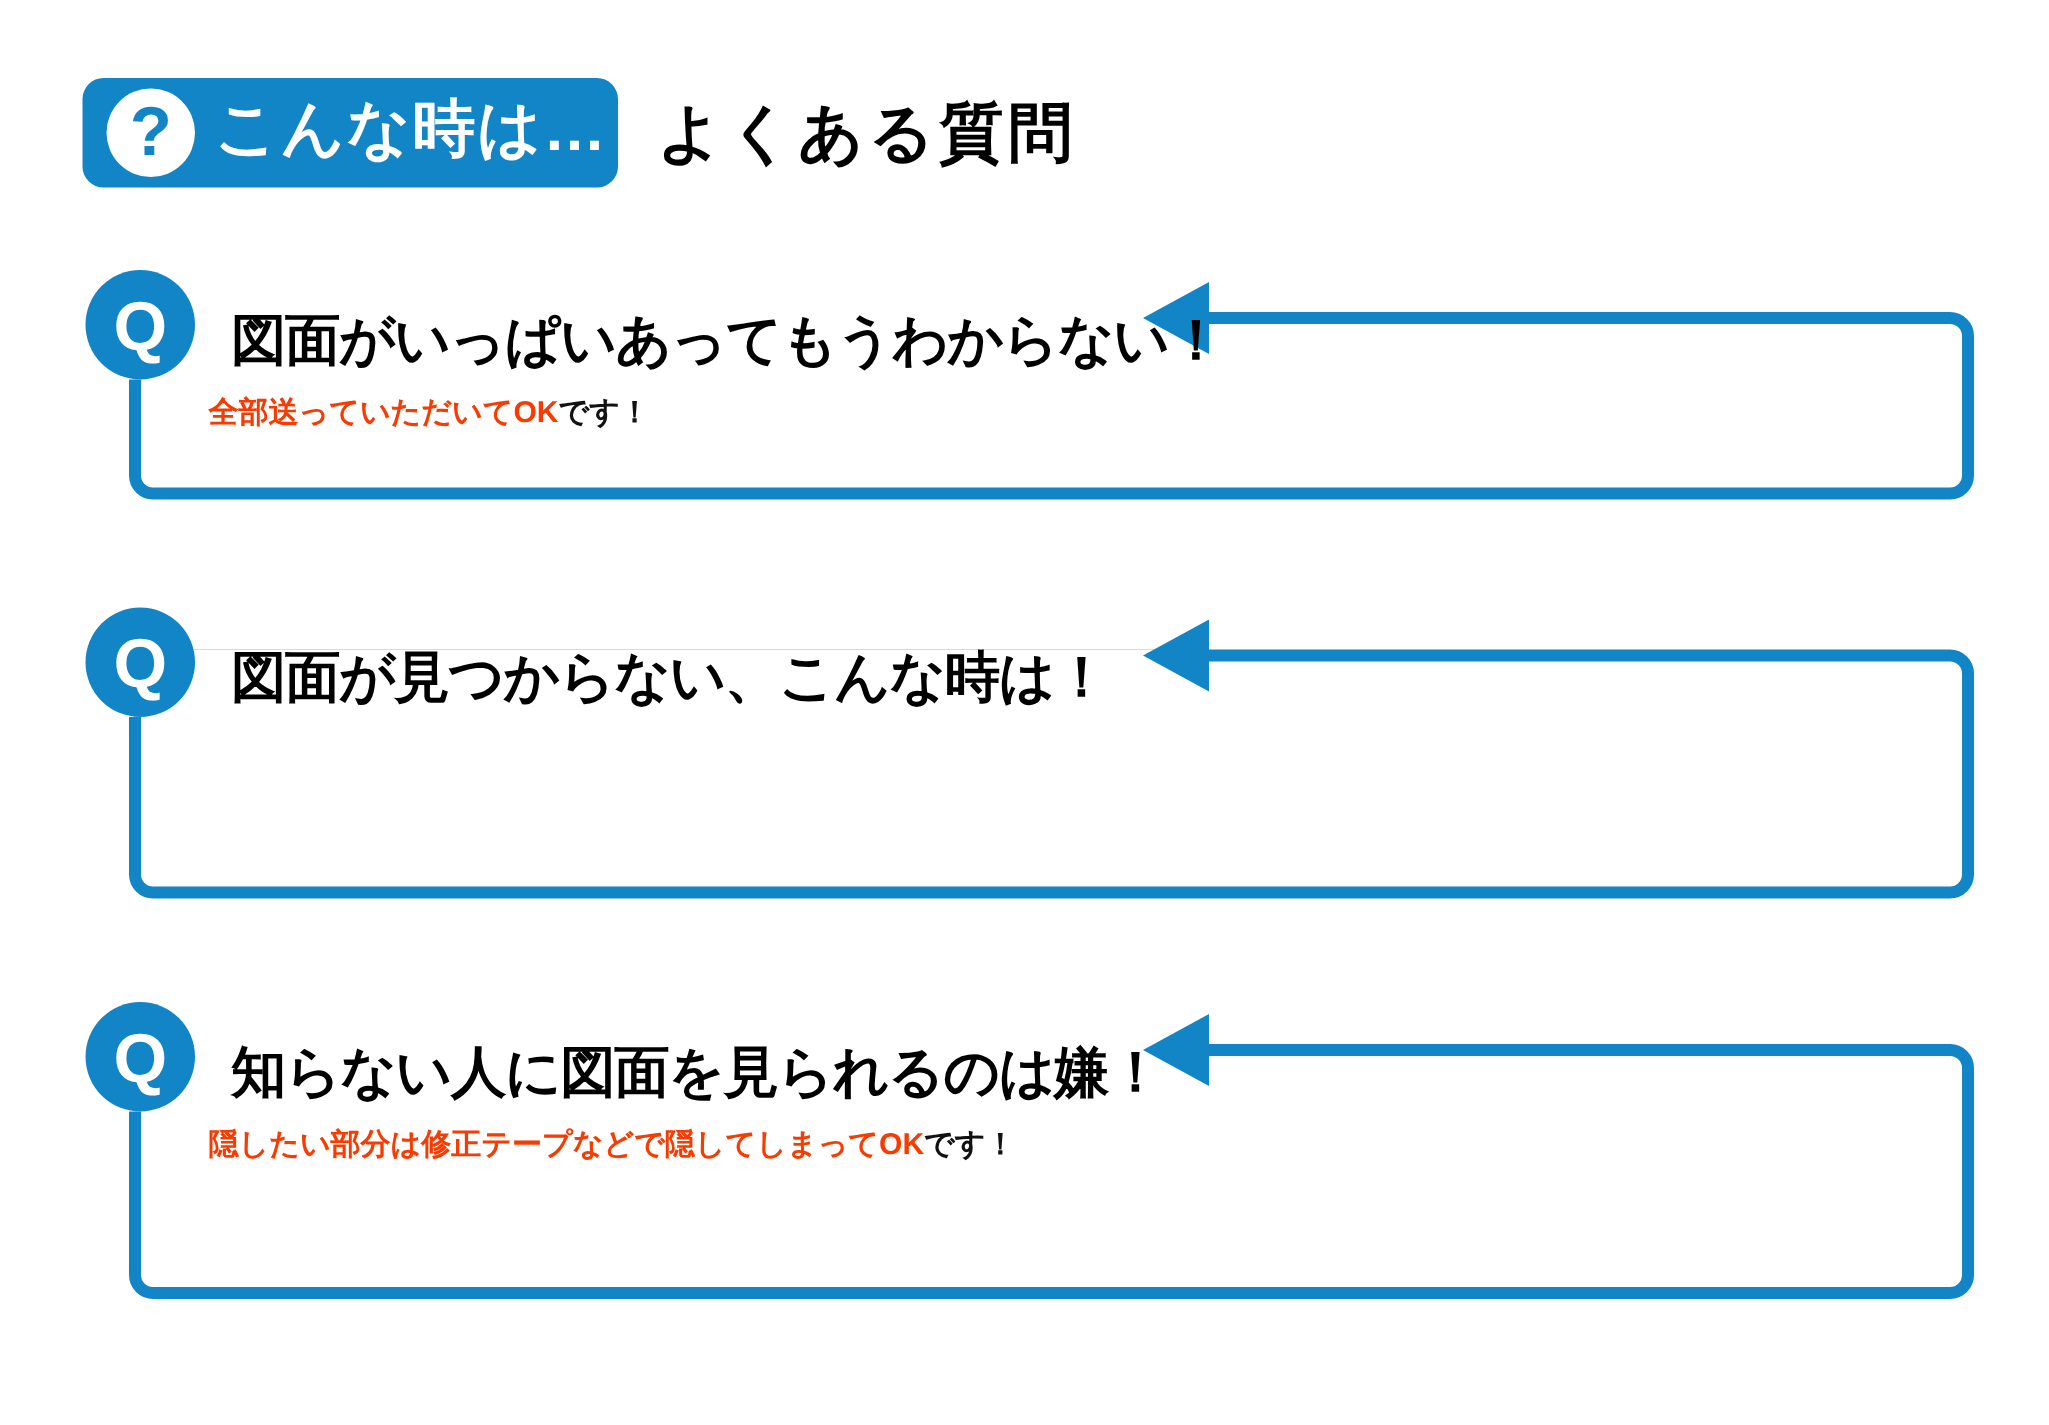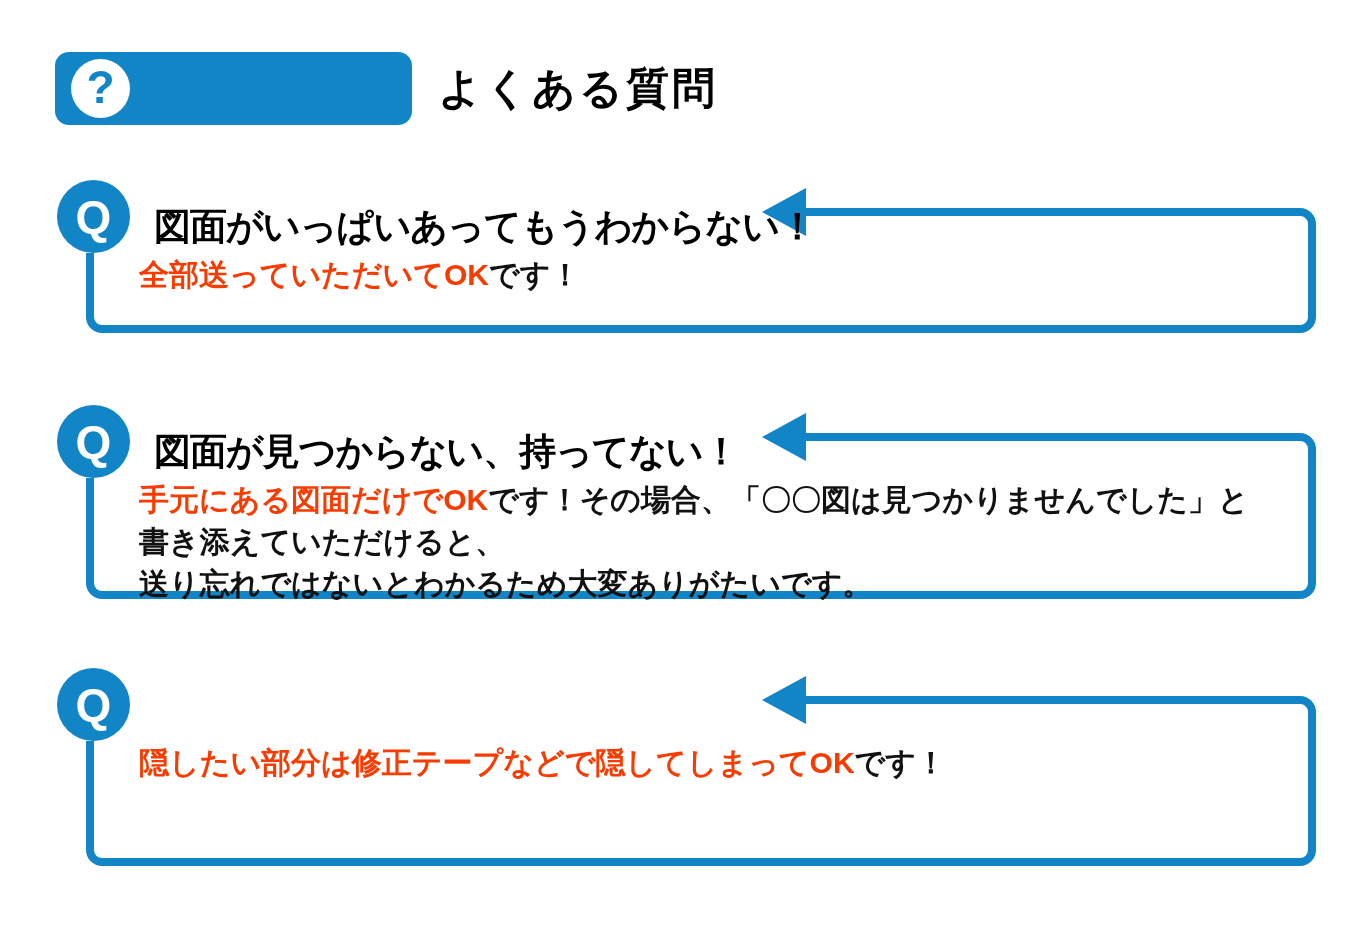--- a/index.html
+++ b/index.html
@@ -61,34 +61,35 @@
     display:flex; align-items:center; justify-content:center;
     font-size:46px; font-weight:800; line-height:1;
   }
   .question {
     position:absolute; left:139px; top:calc(var(--boxTop) - 21px); margin:15px;
     color:#000; font-size:37px; font-weight:800; letter-spacing:-1px;
     line-height:50px; white-space:nowrap;
   }
   .answer {
     position:absolute; left:139px; top:calc(var(--boxTop) + 46px); margin:0;
-    width:1130px; color:#111; font-size:30px; font-weight:600; line-height:42px;
+    width:1130px; color:#111; font-size:20px; font-weight:600; line-height:42px;
   }
   .hl { color:var(--red); font-weight:800; }
 </style>
 </head>
 <body>
 
 <div class="page" style="--blue: #1185c6; --red: #f83b00;">
 
   <header>
     <div class="badge">
       <span class="badge-icon">
         <span class="badge-icon-glyph">?</span>
       </span>
+      <span class="badge-label">こんな時は…</span>
     </div>
     <h1 class="title">よくある質問</h1>
   </header>
 
   <section class="faq faq1">
     <div class="box"></div>
     <div class="cover"></div>
     <div class="arrowhead"></div>
     <div class="qcircle">
       <span>Q</span>
@@ -97,27 +98,27 @@
     <p class="answer"><strong class="hl">全部送っていただいてOK</strong><span>です！</span><br><span></span></p>
   </section>
 
   <section class="faq faq2">
     <div class="box"></div>
     <div class="cover"></div>
     <div class="arrowhead"></div>
     <div class="qcircle">
       <span>Q</span>
     </div>
-    <h2 class="question">図面が見つからない、持ってない！</h2>
-    <p class="answer"><strong class="hl">手元にある図面だけでOK</strong><span>です！その場合、「〇〇図は見つかりませんでした」と書き添えていただけると、</span><br><span>送り忘れではないとわかるため大変ありがたいです。</span></p>
+    <h2 class="question">図面が見つからない、こんな時は！</h2>
   </section>
 
   <section class="faq faq3">
     <div class="box"></div>
     <div class="cover"></div>
     <div class="arrowhead"></div>
     <div class="qcircle">
       <span>Q</span>
     </div>
+    <h2 class="question">知らない人に図面を見られるのは嫌！</h2>
     <p class="answer"><strong class="hl">隠したい部分は修正テープなどで隠してしまってOK</strong><span>です！</span><br></p>
   </section>
 
 </div>
 
 </body></html>

